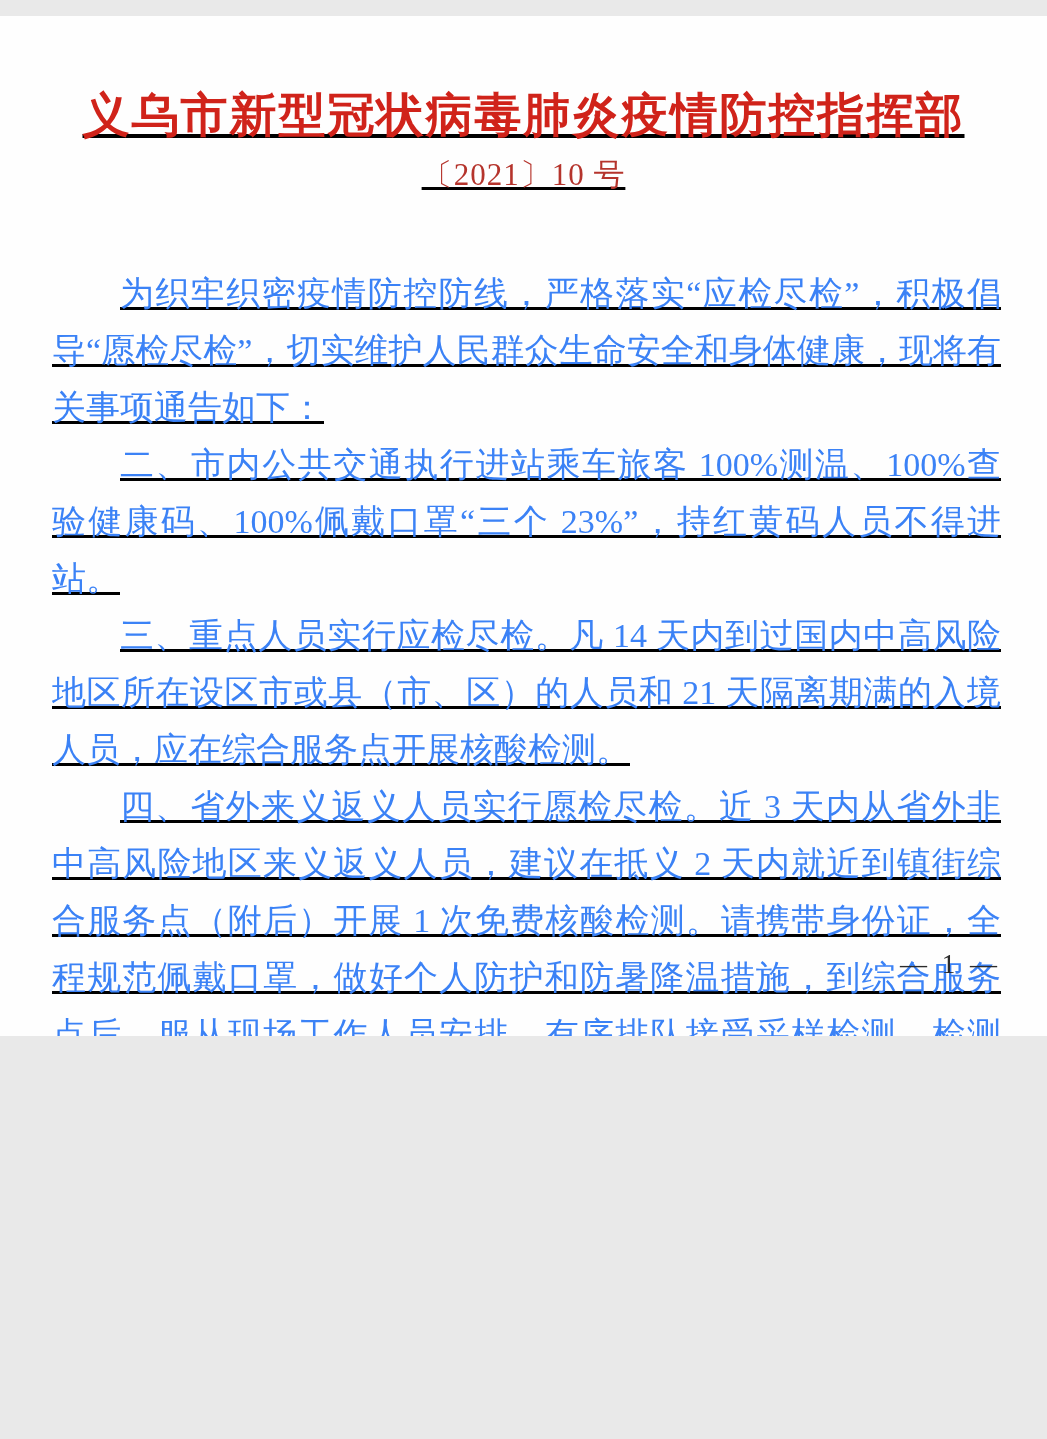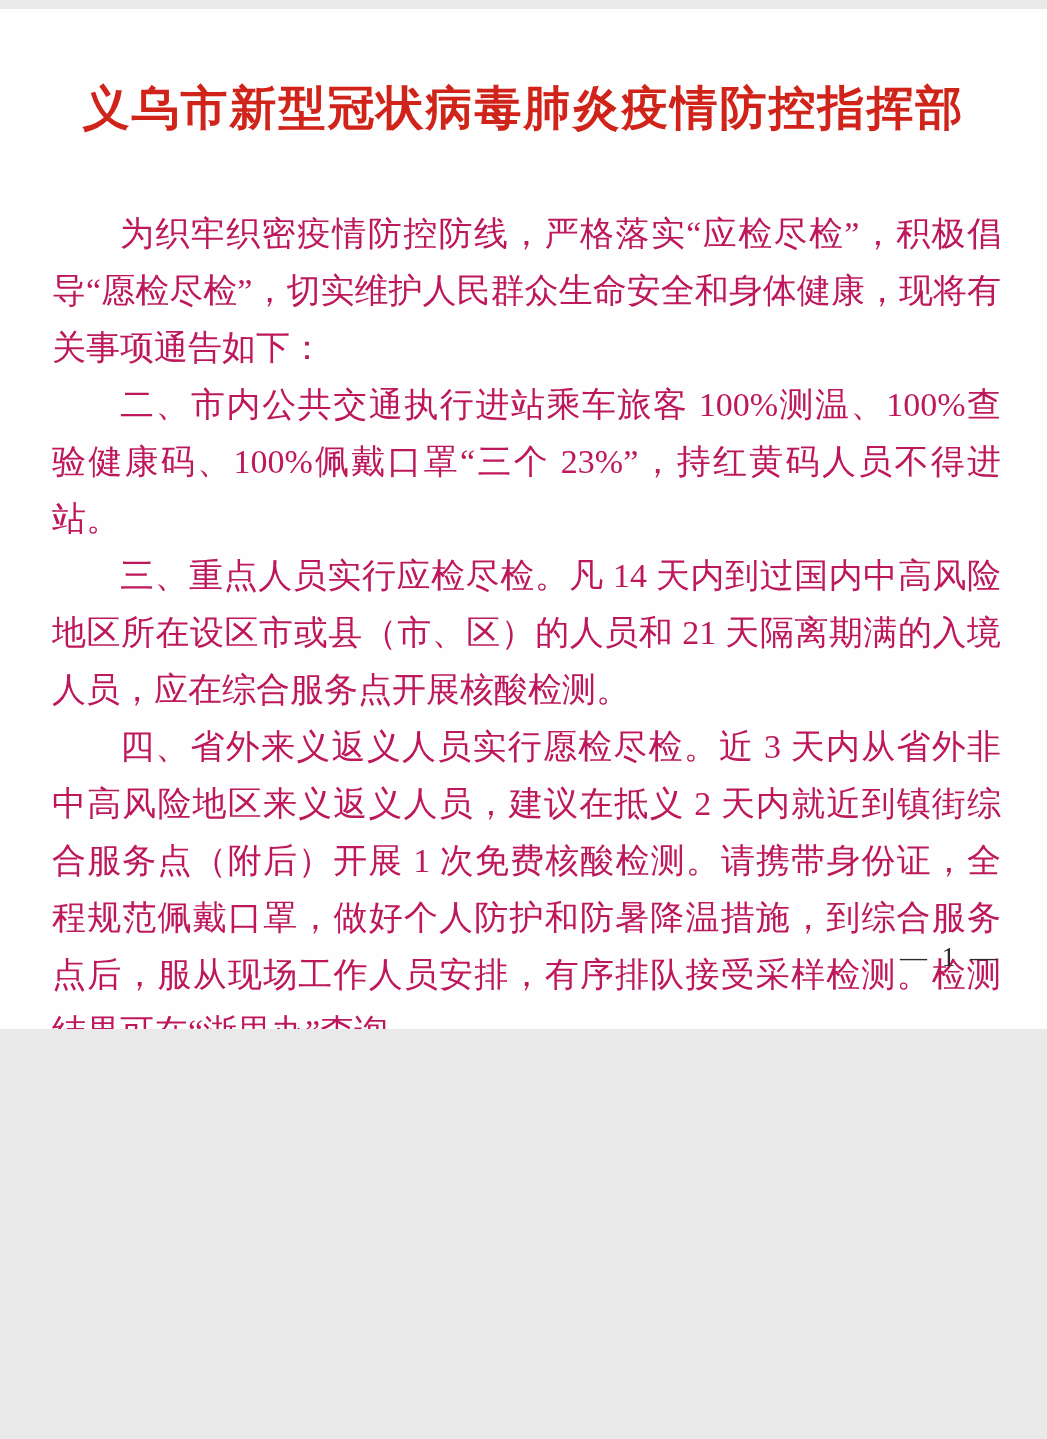--- a/index.html
+++ b/index.html
@@ -1,24 +1,25 @@
 <!DOCTYPE html>
 <html><head>
 <meta charset="utf-8">
 <style>
   * { margin: 0; padding: 0; box-sizing: border-box; }
   html, body { background: #e9e9e9; }
   .page {
     width: 1047px;
     height: 1020px;
-    margin: 9px auto;
+    margin: 16px auto;
     background: #fefefe;
     position: relative;
     font-family: "Liberation Serif", "DejaVu Serif", serif;
     overflow: hidden;
+    text-decoration: underline;
   }
   .doc-header {
     padding-top: 72px;
     text-align: center;
   }
   .doc-title {
     font-size: 47px;
     line-height: 1.15;
     font-weight: 700;
     color: #d0231a;
@@ -39,21 +40,21 @@
     font-size: 31px;
     line-height: 1.25;
     font-weight: 400;
     color: #b5342c;
     letter-spacing: 1px;
   }
   .doc-body {
     margin: 70px 46px 0 52px;
     font-size: 34px;
     line-height: 57px;
-    color: #be185d;
+    color: #3b82f6;
     text-align: justify;
     text-justify: inter-ideograph;
   }
   .doc-body p {
     text-indent: 2em;
     margin: 0;
   }
   .doc-footer {
     position: absolute;
     right: 46px;
@@ -63,20 +64,21 @@
     letter-spacing: 4px;
   }
 </style>
 </head>
 <body>
 
 <div class="page">
 
   <header class="doc-header">
     <h1 class="doc-title">义乌市新型冠状病毒肺炎疫情防控指挥部</h1>
+    <div class="doc-number">〔2021〕10 号</div>
   </header>
 
   <main class="doc-body">
     <p>为织牢织密疫情防控防线，严格落实“应检尽检”，积极倡导“愿检尽检”，切实维护人民群众生命安全和身体健康，现将有关事项通告如下：</p>
     <p>二、市内公共交通执行进站乘车旅客 100%测温、100%查验健康码、100%佩戴口罩“三个 23%”，持红黄码人员不得进站。</p>
     <p>三、重点人员实行应检尽检。凡 14 天内到过国内中高风险地区所在设区市或县（市、区）的人员和 21 天隔离期满的入境人员，应在综合服务点开展核酸检测。</p>
     <p>四、省外来义返义人员实行愿检尽检。近 3 天内从省外非中高风险地区来义返义人员，建议在抵义 2 天内就近到镇街综合服务点（附后）开展 1 次免费核酸检测。请携带身份证，全程规范佩戴口罩，做好个人防护和防暑降温措施，到综合服务点后，服从现场工作人员安排，有序排队接受采样检测。检测结果可在“浙里办”查询。</p>
   </main>
 
   <footer class="doc-footer">

